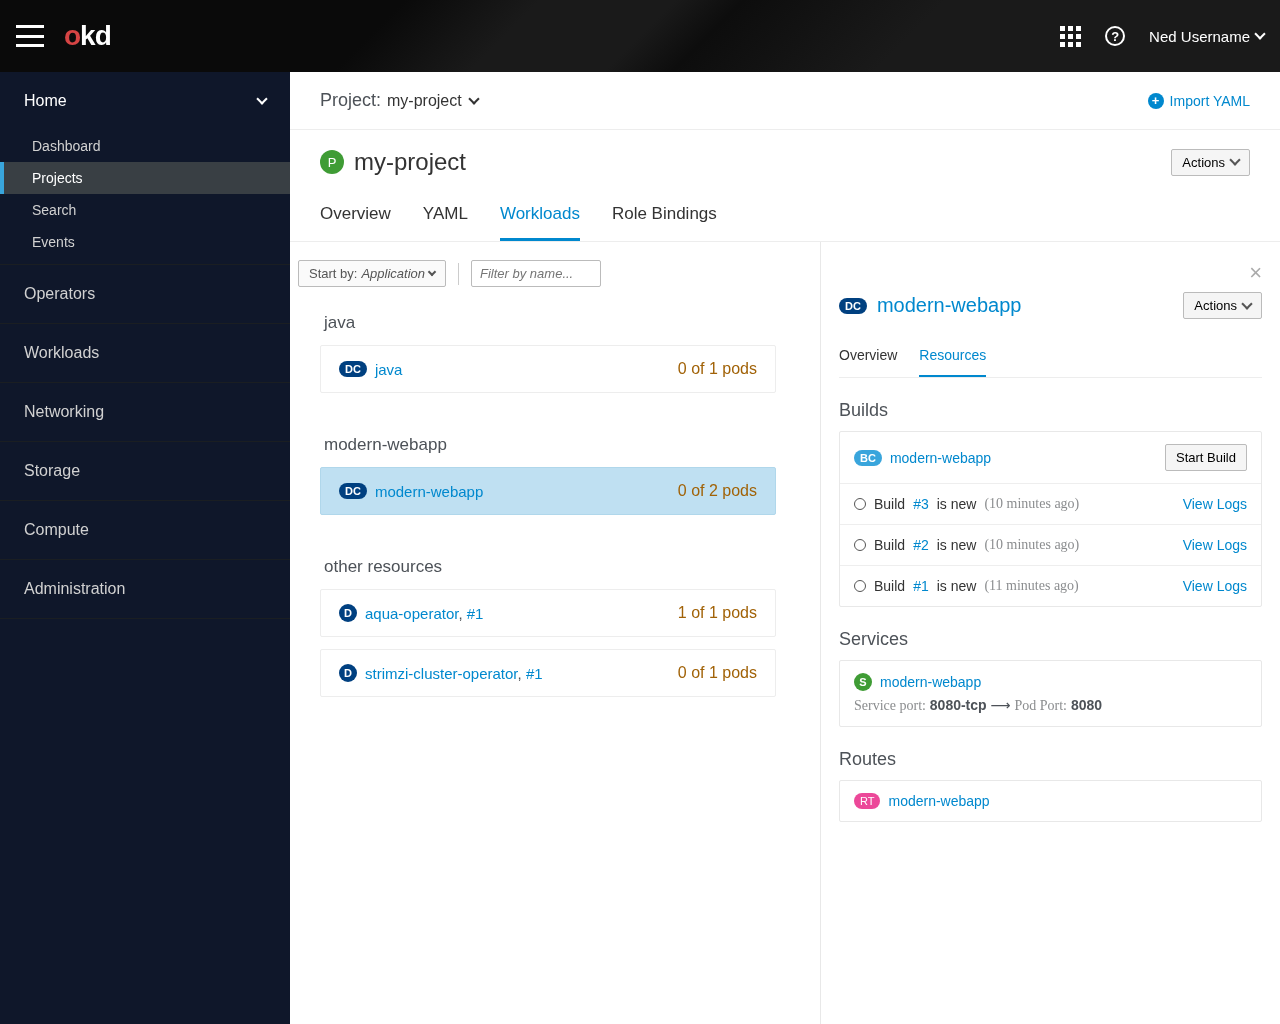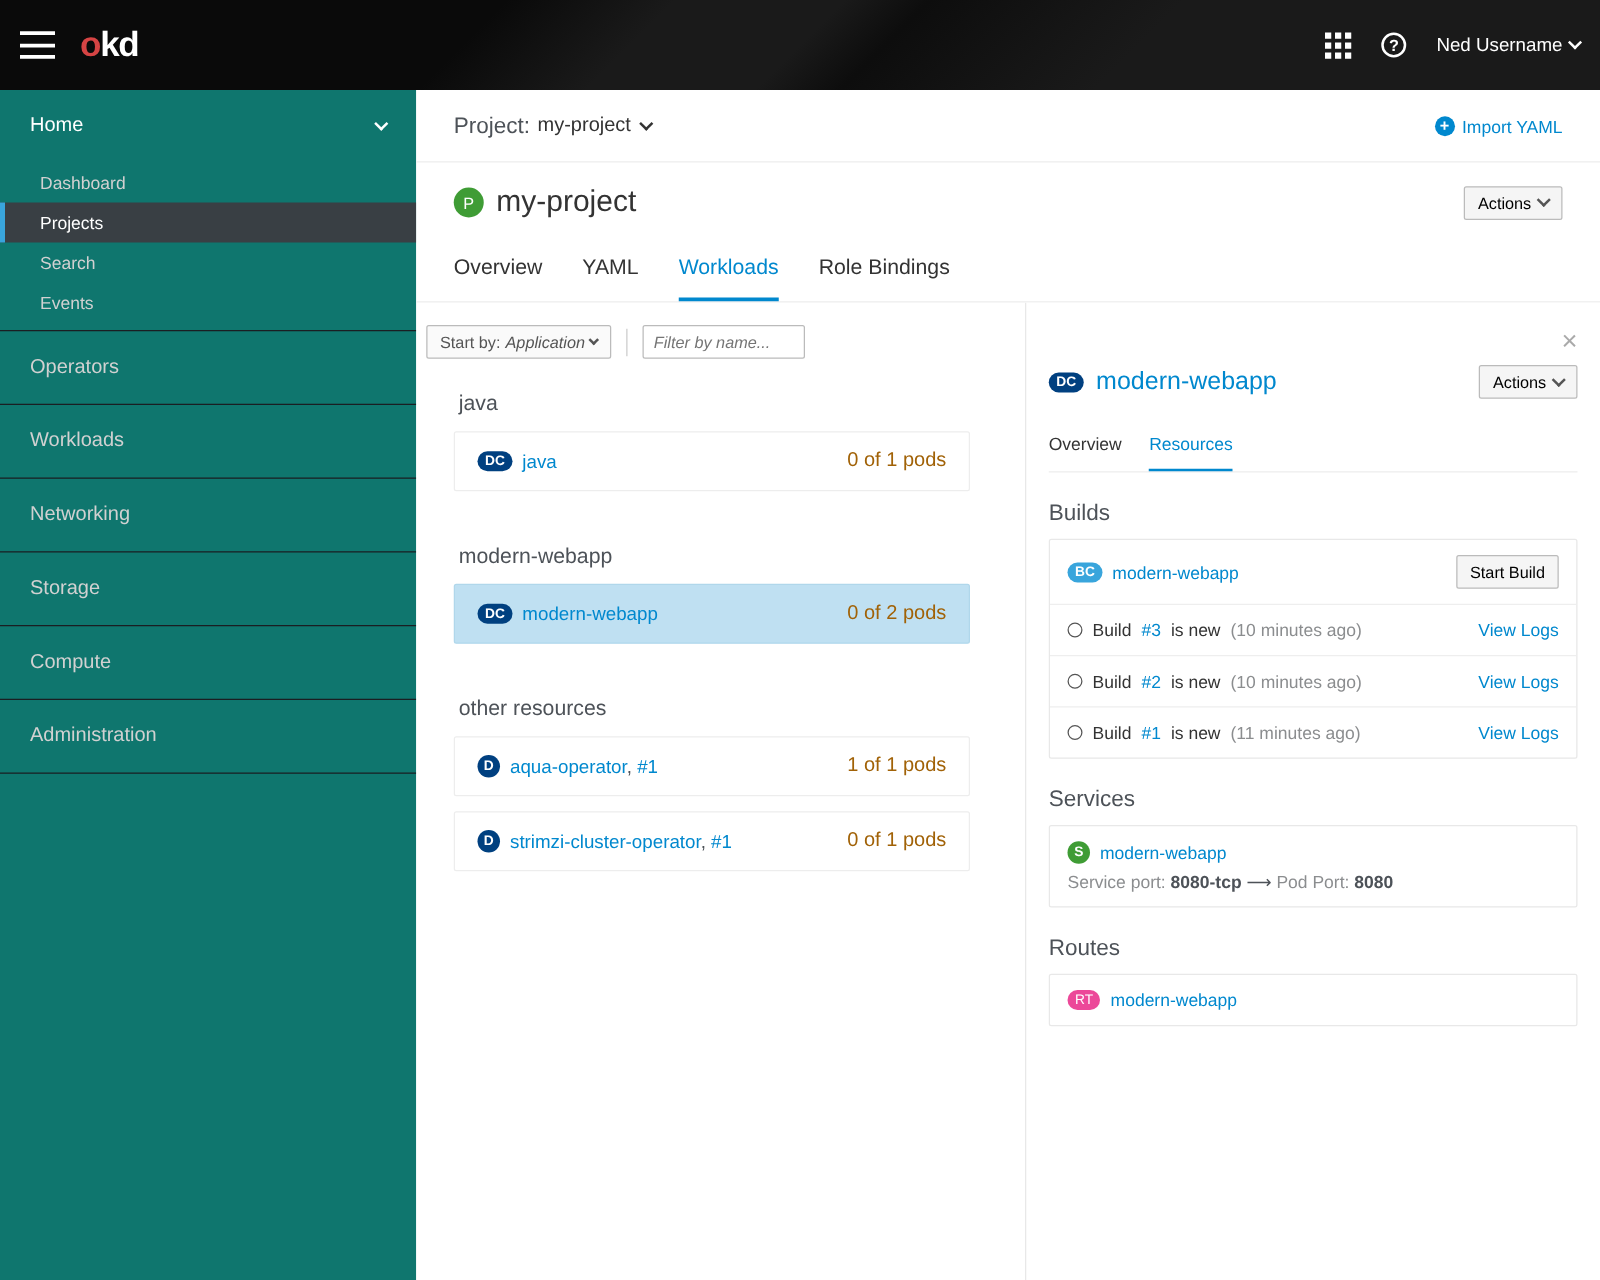--- a/index.html
+++ b/index.html
@@ -11,21 +11,21 @@
 .logo .o { color: #d64444; }
 .logo .kd { color: #fff; }
 .topbar-right { margin-left: auto; display: flex; align-items: center; gap: 24px; color: #fff; }
 .apps-icon { display: grid; grid-template-columns: repeat(3, 5px); grid-template-rows: repeat(3, 5px); gap: 3px; }
 .apps-icon span { background: #fff; }
 .help-icon { width: 20px; height: 20px; border: 2px solid #fff; border-radius: 50%; display: flex; align-items: center; justify-content: center; font-weight: bold; font-size: 13px; }
 .username { display: flex; align-items: center; gap: 6px; cursor: pointer; font-size: 15px; }
 .chevron { width: 8px; height: 8px; border-right: 2px solid currentColor; border-bottom: 2px solid currentColor; transform: rotate(45deg); margin-top: -4px; }
 
 .layout { display: flex; height: calc(100vh - 72px); }
-.sidebar { width: 333px; background: #0f766e; color: #d1d1d1; display: flex; flex-direction: column; }
+.sidebar { width: 290px; background: #0f172a; color: #d1d1d1; display: flex; flex-direction: column; }
 .nav-section { border-bottom: 1px solid #1a1e22; }
 .nav-header { padding: 20px 24px; font-size: 16px; color: #fff; display: flex; align-items: center; justify-content: space-between; cursor: pointer; }
 .nav-item { padding: 8px 24px 8px 28px; font-size: 14px; color: #d1d1d1; cursor: pointer; border-left: 4px solid transparent; }
 .nav-item.active { background: #393f44; color: #fff; border-left: 4px solid #39a5dc; font-weight: 500; }
 .nav-solo { padding: 20px 24px; font-size: 16px; color: #d1d1d1; cursor: pointer; }
 
 .main { flex: 1; display: flex; flex-direction: column; overflow: hidden; background: #fff; }
 .project-bar { padding: 18px 30px; display: flex; align-items: center; border-bottom: 1px solid #ededed; }
 .project-label { font-size: 18px; color: #4d5258; }
 .project-name { font-size: 16px; margin-left: 6px; margin-right: 8px; }
@@ -69,21 +69,21 @@
 .detail-tab.active { color: #0088ce; border-bottom-color: #0088ce; }
 
 .section-title { font-size: 18px; color: #4d5258; margin: 22px 0 10px; }
 .panel-box { border: 1px solid #e8e8e8; border-radius: 2px; }
 .panel-row { padding: 12px 14px; display: flex; align-items: center; gap: 8px; border-bottom: 1px solid #eee; font-size: 14px; }
 .panel-row:last-child { border-bottom: none; }
 .badge-bc { background: #39a5dc; color: #fff; border-radius: 10px; padding: 2px 6px; font-size: 11px; font-weight: 600; }
 .badge-s { width: 18px; height: 18px; border-radius: 50%; background: #3f9c35; color: #fff; display: flex; align-items: center; justify-content: center; font-size: 11px; font-weight: 600; }
 .badge-rt { background: #ec4899; color: #fff; border-radius: 10px; padding: 2px 6px; font-size: 11px; font-weight: 400; }
 .link { color: #0088ce; }
-.muted { color: #8b8d8f; }
+.muted { color: #8b8d8f; font-family: Liberation Serif, serif; }
 .right-link { margin-left: auto; color: #0088ce; cursor: pointer; }
 .start-build-btn { margin-left: auto; border: 1px solid #bbb; background: #f5f5f5; padding: 5px 10px; font-size: 13px; cursor: pointer; border-radius: 2px; }
 .svc-sub { padding: 0 14px 12px; font-size: 14px; color: #4d5258; }
 .arrow-r { display: inline-block; }
 .circle-o { width: 12px; height: 12px; border: 1.5px solid #555; border-radius: 50%; display: inline-block; flex-shrink: 0; }
 
 .fixouter { padding-left: 30px; }
 </style>
 </head>
 <body>

